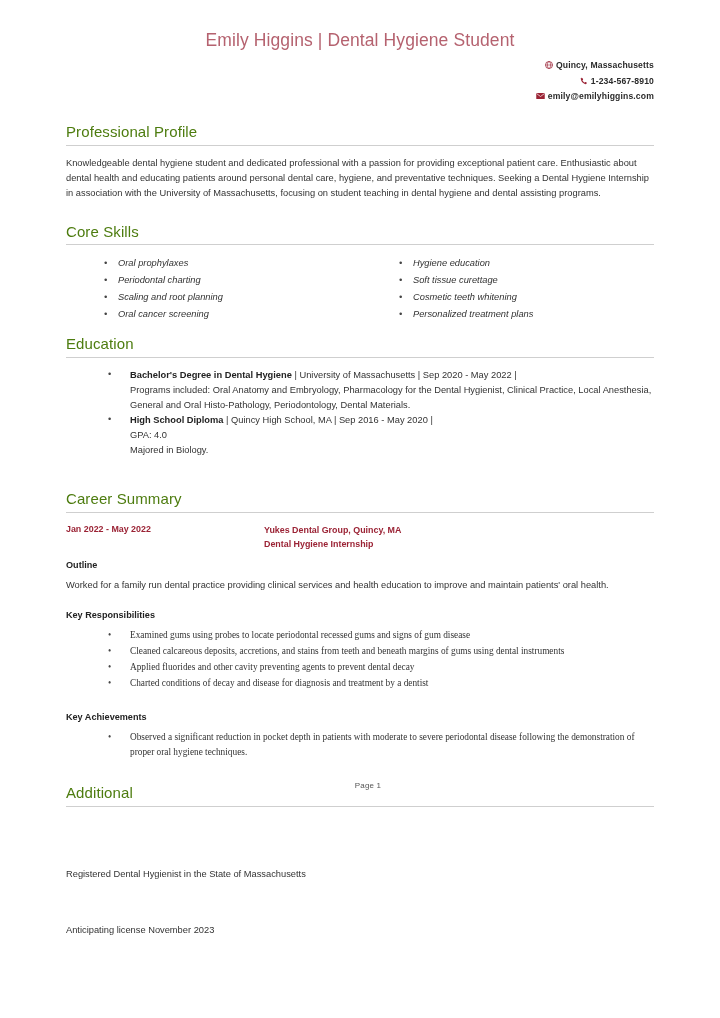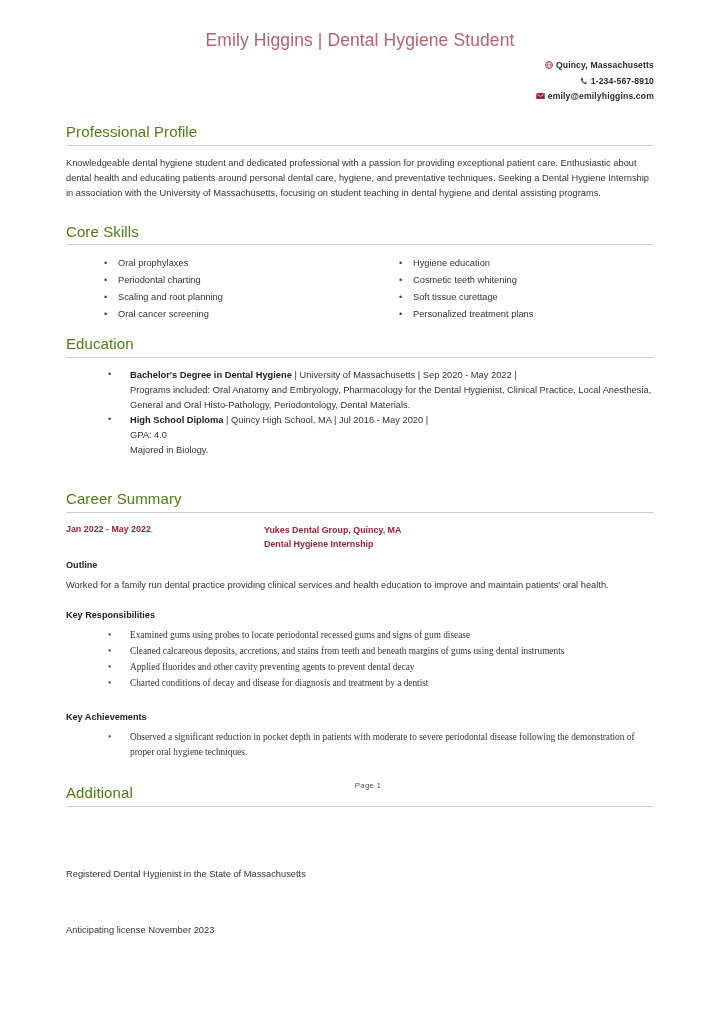--- a/index.html
+++ b/index.html
@@ -75,20 +75,21 @@
     line-height: 1.62;
     color: #333333;
     margin: 0;
     text-align: left;
   }
 
   
   .skills-wrap {
     display: flex;
     margin-top: 0;
+    font-style: italic;
   }
   .skills-col {
     width: 50%;
     box-sizing: border-box;
   }
   .skills-col:first-child { padding-left: 38px; }
   .skills-col:last-child  { padding-left: 39px; }
   ul.plain {
     list-style: none;
     margin: 0;
@@ -261,40 +262,40 @@
         <ul class="plain">
           <li>Oral prophylaxes</li>
           <li>Periodontal charting</li>
           <li>Scaling and root planning</li>
           <li>Oral cancer screening</li>
         </ul>
       </div>
       <div class="skills-col">
         <ul class="plain">
           <li>Hygiene education</li>
+          <li>Soft tissue curettage</li>
           <li>Cosmetic teeth whitening</li>
-          <li>Soft tissue curettage</li>
           <li>Personalized treatment plans</li>
         </ul>
       </div>
     </div>
   </div>
 
   <div class="spacer-sm"></div>
 
   <div class="section">
     <div class="section-title">Education</div>
     <hr class="section-rule">
     <ul class="edu">
       <li>
         <span class="edu-strong">Bachelor's Degree in Dental Hygiene</span><span> | University of Massachusetts | Sep 2020 - May 2022 |</span>
         <span class="edu-sub">Programs included: Oral Anatomy and Embryology, Pharmacology for the Dental Hygienist, Clinical Practice, Local Anesthesia, General and Oral Histo-Pathology, Periodontology, Dental Materials.</span>
       </li>
       <li>
-        <span class="edu-strong">High School Diploma</span><span> | Quincy High School, MA | Jul 2016 - May 2020 |</span>
+        <span class="edu-strong">High School Diploma</span><span> | Quincy High School, MA | Sep 2016 - May 2020 |</span>
         <span class="edu-sub">GPA: 4.0</span>
         <span class="edu-sub">Majored in Biology.</span>
       </li>
     </ul>
   </div>
 
   <div class="spacer-lg"></div>
 
   <div class="section">
     <div class="section-title">Career Summary</div>

